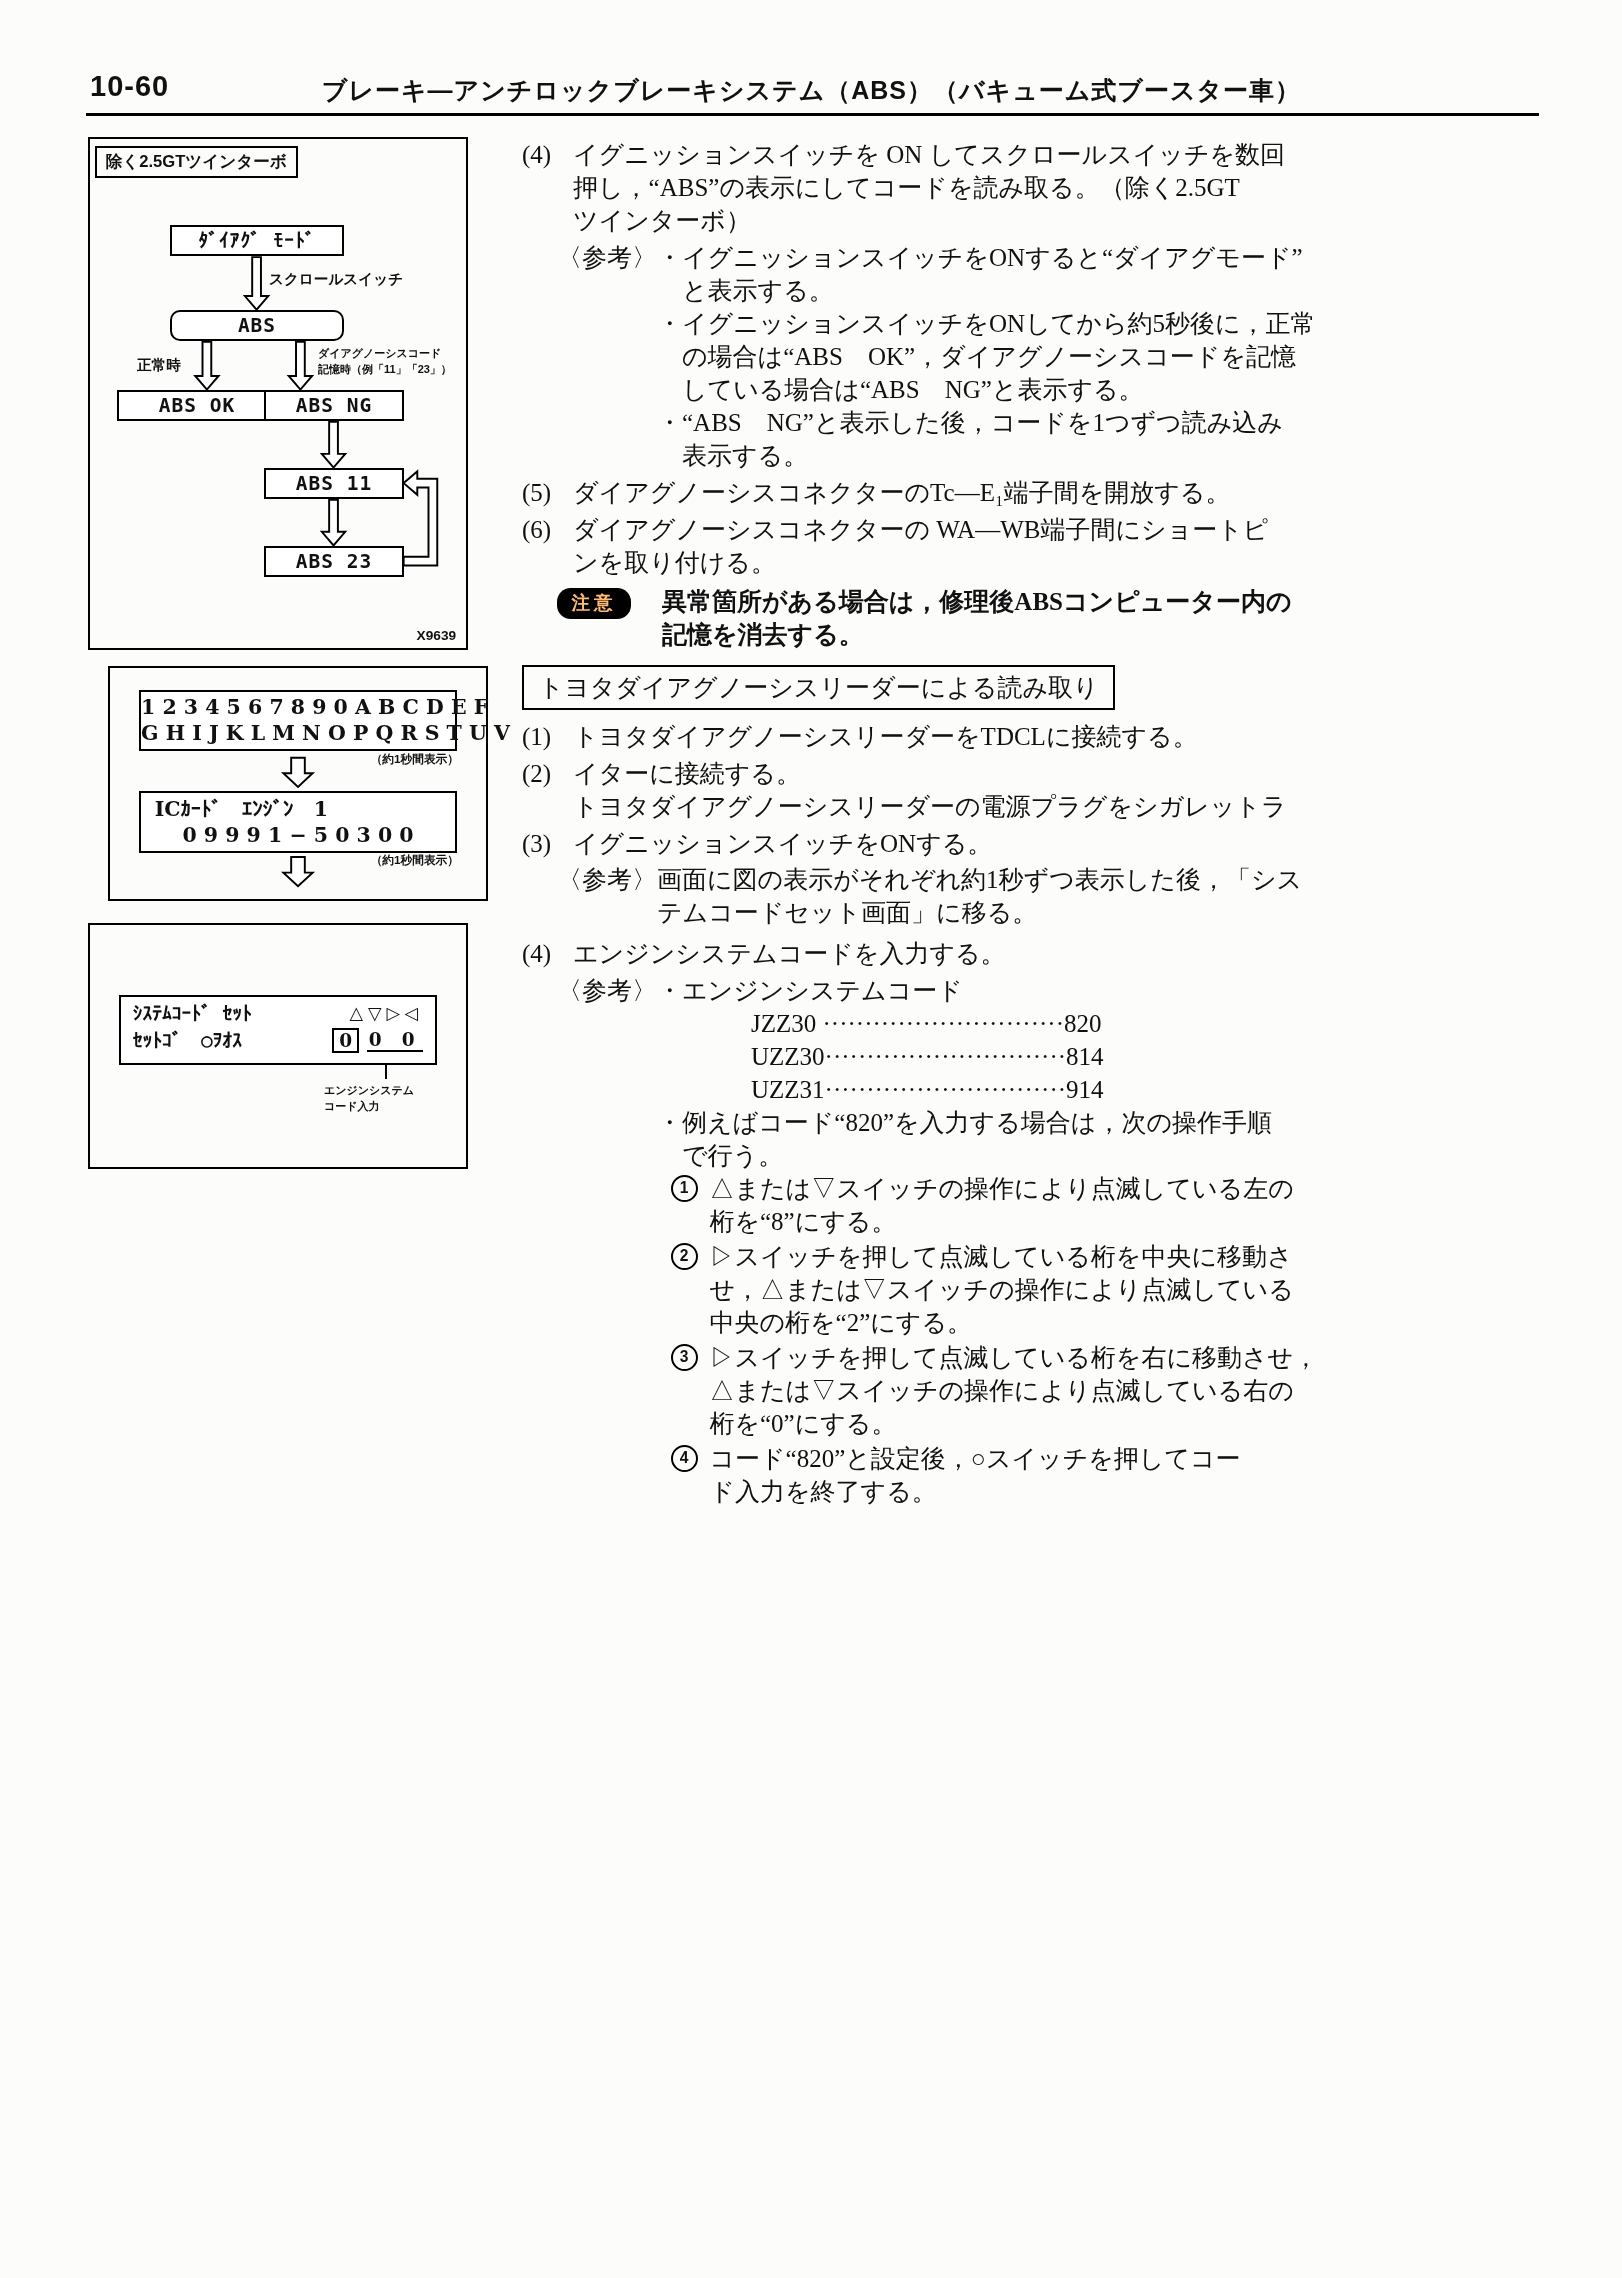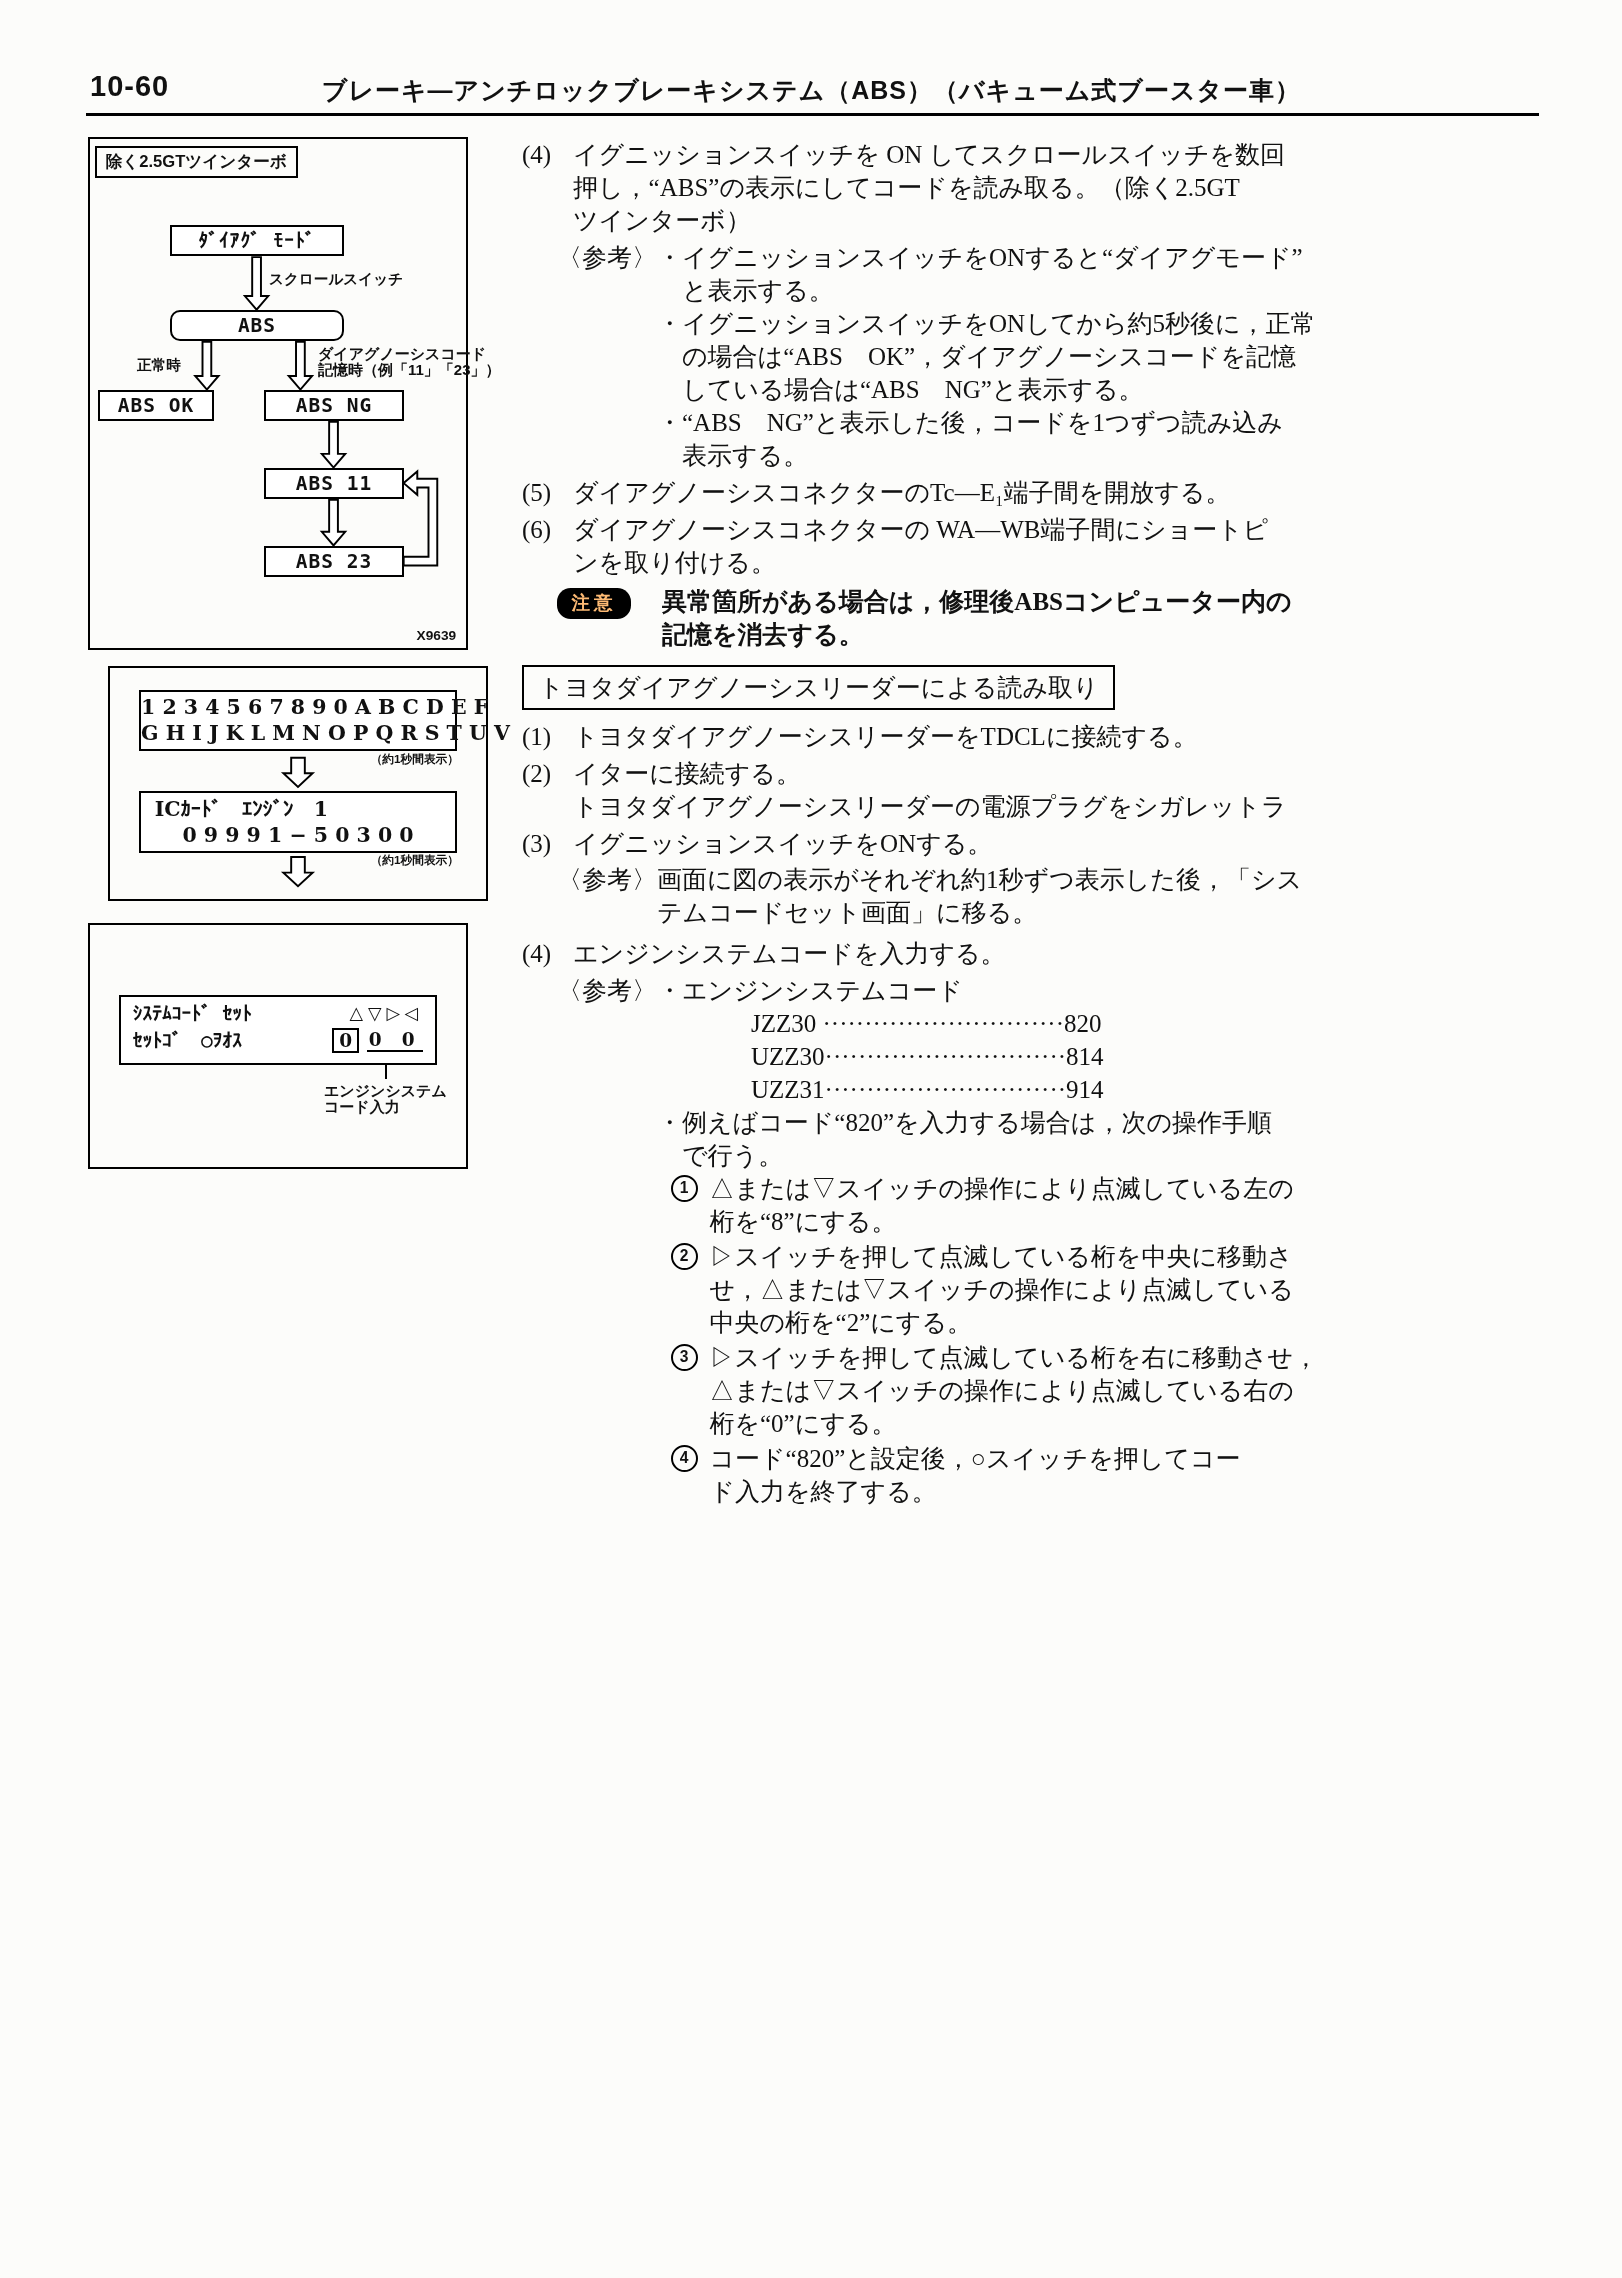--- a/index.html
+++ b/index.html
@@ -24,21 +24,21 @@
   .fig svg { position:absolute; left:0; top:0; }
   .hollow { fill:#fff; stroke:#000; stroke-width:2; }
 
   .excl { position:absolute; left:4.9px; top:6.8px; border:2px solid #000; padding:2.9px 8.8px;
     font:bold 16.6px "Liberation Sans", sans-serif; white-space:nowrap; background:#fcfcfa; }
   .fnode { position:absolute; height:31px; border:2.9px solid #000; background:#fff;
     display:flex; align-items:center; justify-content:center;
     font:bold 19.5px "DejaVu Sans Mono", monospace; letter-spacing:1px; white-space:nowrap;
     box-sizing:border-box; }
   .flabel { position:absolute; font:bold 14.6px "Liberation Sans", sans-serif; white-space:nowrap; }
-  .flabel.small { font-size:15px; line-height:15.6px; }
+  .flabel.small { font-size:11px; line-height:15.6px; }
   .figid { position:absolute; right:9.8px; bottom:4.9px; font:bold 13.7px "Liberation Sans", sans-serif; }
 
   .screen { position:absolute; left:29px; width:318px; border:2.9px solid #000; background:#fff;
     font:bold 20.5px "DejaVu Serif", serif; padding:2.9px 0; box-sizing:border-box; }
   .screen .ln { height:26px; line-height:26px; text-align:center; white-space:nowrap; }
   .screen .ln.left { text-align:left; padding-left:13.7px; }
   .cap { position:absolute; right:27px; font:bold 11.7px "Liberation Sans", sans-serif; }
 
   #fig3 .screen { font-family:"DejaVu Sans Mono", monospace; font-size:19.5px; }
   .s3row { display:flex; justify-content:space-between; align-items:center;
@@ -92,21 +92,21 @@
     </svg>
     <div class="excl">除く2.5GTツインターボ</div>
     <div class="fnode" style="left:80px; top:86px; width:174px;">ﾀﾞｲｱｸﾞ ﾓｰﾄﾞ</div>
     <div class="flabel" style="left:179px; top:131px;">スクロールスイッチ</div>
     <div class="fnode" style="left:80px; top:171px; width:174px;border-radius:10px;">ABS</div>
     <div class="flabel" style="left:47px; top:217px;">正常時</div>
     <div class="flabel small" style="left:228px; top:207px;">
       <div>ダイアグノーシスコード</div>
       <div>記憶時（例「11」「23」）</div>
     </div>
-    <div class="fnode" style="left:8px; top:251px; width:116px;">ABS OK</div>
+    <div class="fnode" style="left:27px; top:251px; width:160px;">ABS OK</div>
     <div class="fnode" style="left:174px; top:251px; width:140px;">ABS NG</div>
     <div class="fnode" style="left:174px; top:329px; width:140px;">ABS 11</div>
     <div class="fnode" style="left:174px; top:407px; width:140px;">ABS 23</div>
     <div class="figid">X9639</div>
   </div>
 
   <div class="fig" id="fig2">
     <svg width="376" height="231" viewBox="0 0 386 237">
       <polygon class="hollow" points="186,92 186,108 178,108 193,122 208,108 200,108 200,92"></polygon>
       <polygon class="hollow" points="186,194 186,210 178,210 193,224 208,210 200,210 200,194"></polygon>

